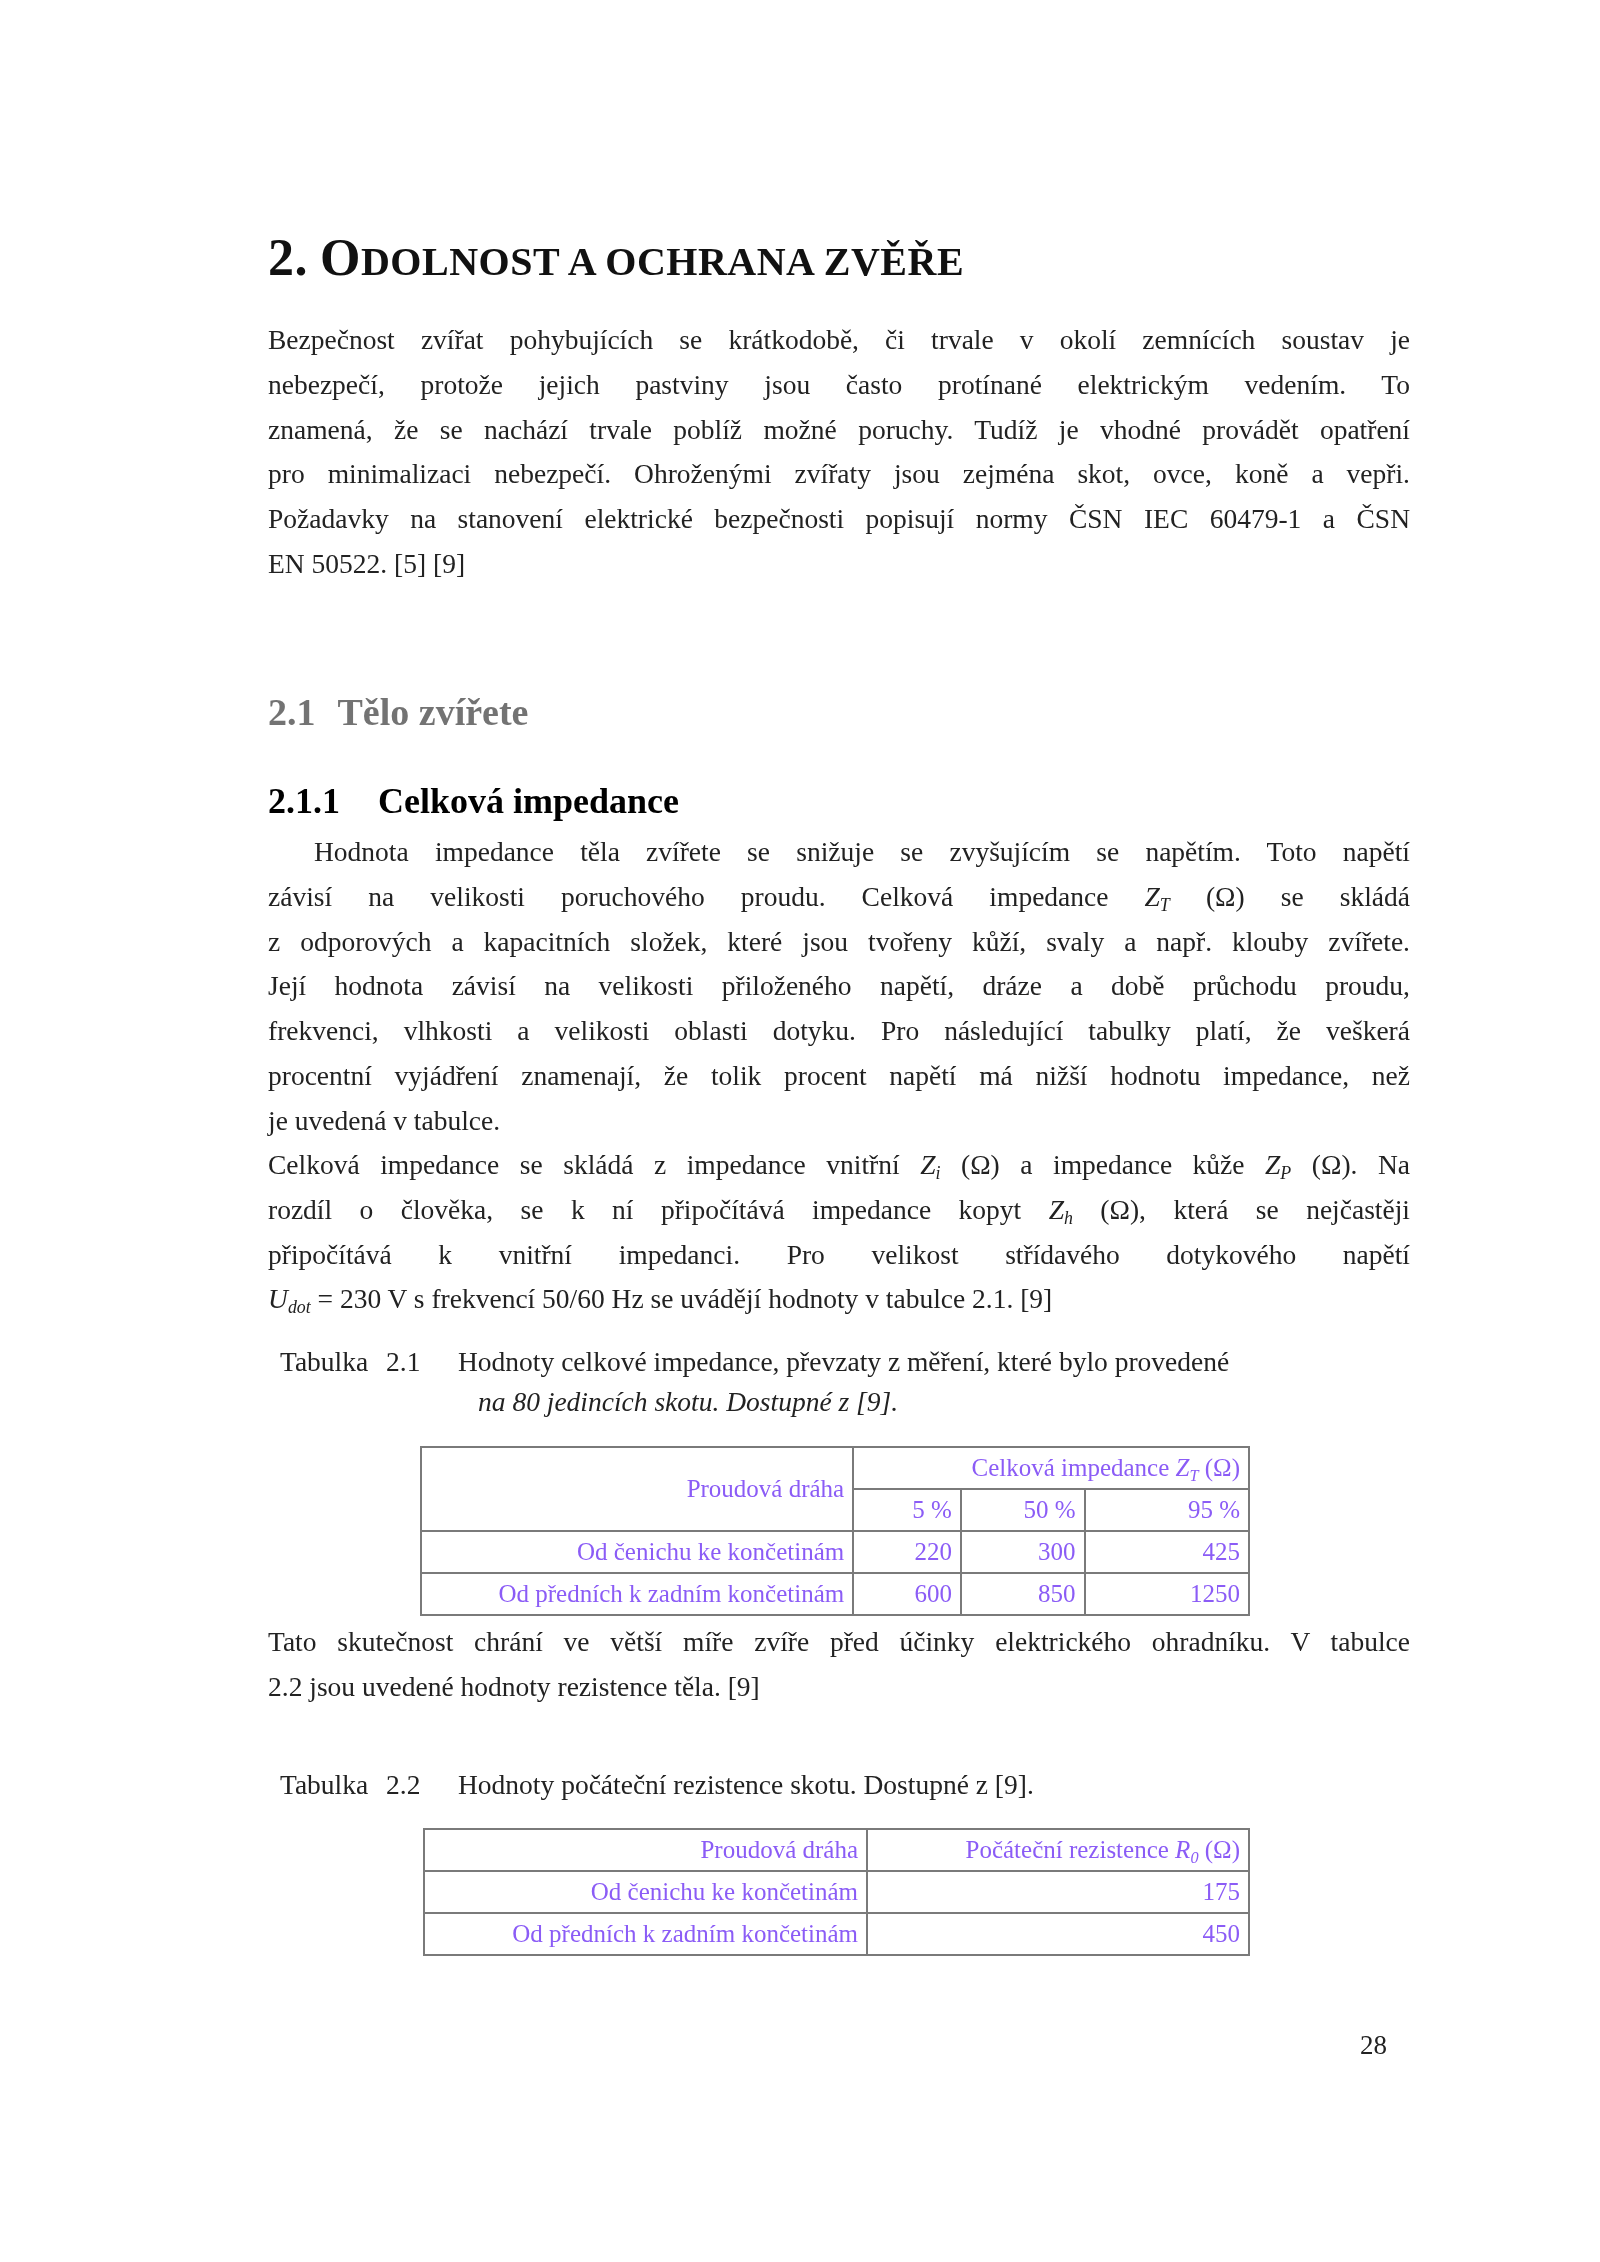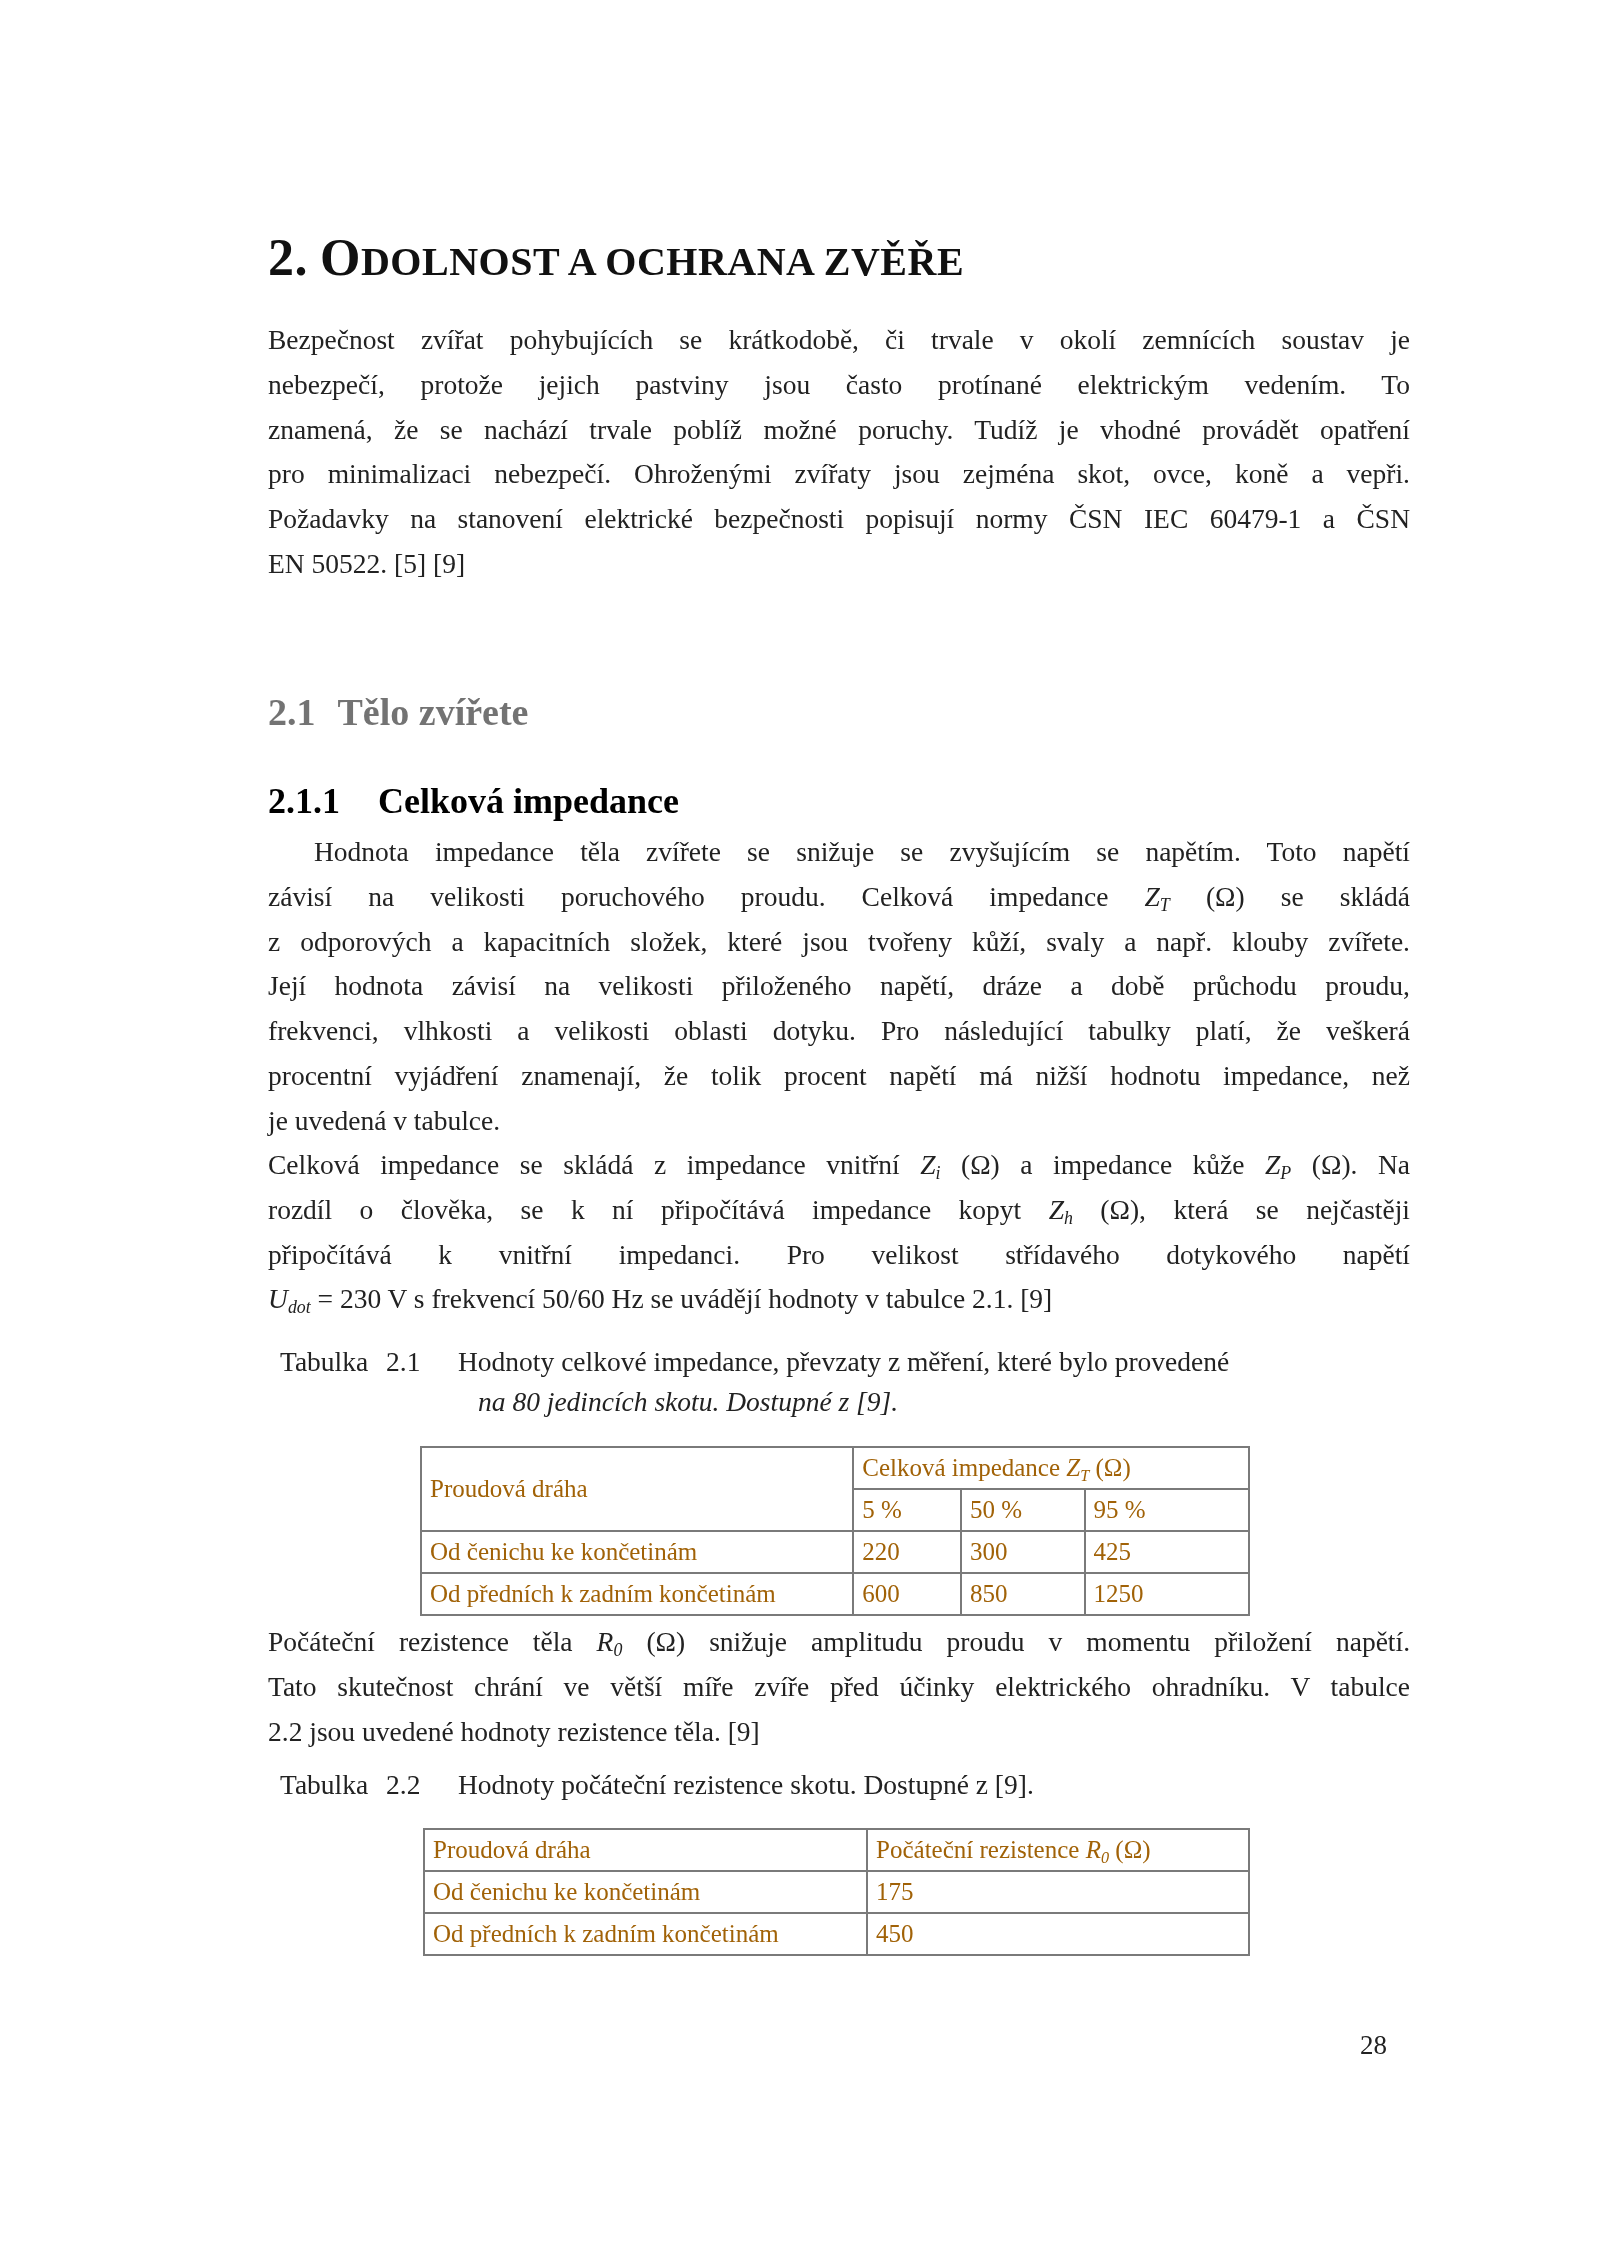--- a/index.html
+++ b/index.html
@@ -39,21 +39,21 @@
     .math { font-style: italic; }
     sub { font-size: 65%; font-style: italic; vertical-align: -0.3em; line-height: 0; }
     .caption {
       font-size: 27.5px; line-height: 40px; color: #222; white-space: nowrap;
     }
     .caption .lbl { display: inline-block; width: 106px; }
     .caption .cnum { display: inline-block; width: 72px; }
     .caption .cont { display: block; padding-left: 198px; font-style: italic; }
     table.t {
       position: absolute; border-collapse: collapse;
-      font-size: 25px; color: #a16207;
+      font-size: 25px; color: #8b5cf6; text-align: right;
     }
     table.t td {
       border: 2px solid #7a7a7a; padding: 0 8px; height: 40px;
       white-space: nowrap; vertical-align: middle;
     }
     .pagenum { left: 1360px; top: 2030px; font-size: 27px; color: #222; }
   </style>
 </head>
 <body>
 
@@ -129,21 +129,20 @@
     <tr>
       <td>Od předních k zadním končetinám</td>
       <td>600</td>
       <td>850</td>
       <td>1250</td>
     </tr>
   </tbody>
     </table>
 
   <div class="abs para" style="top:1620px;">
-    <span class="line"><span>Počáteční rezistence těla</span> <span class="math">R</span><sub>0</sub> <span>(Ω) snižuje amplitudu proudu v momentu přiložení napětí.</span></span>
     <span class="line">Tato skutečnost chrání ve větší míře zvíře před účinky elektrického ohradníku. V tabulce</span>
     <span class="line last">2.2 jsou uvedené hodnoty rezistence těla. [9]</span>
   </div>
 
   <div class="abs caption" style="left:280px; top:1765px;">
     <span class="lbl">Tabulka</span><span class="cnum">2.2</span><span>Hodnoty počáteční rezistence skotu. Dostupné z [9].</span>
   </div>
 
   <table class="t" style="left:423px; top:1828px; width:827px;">
     <colgroup>

